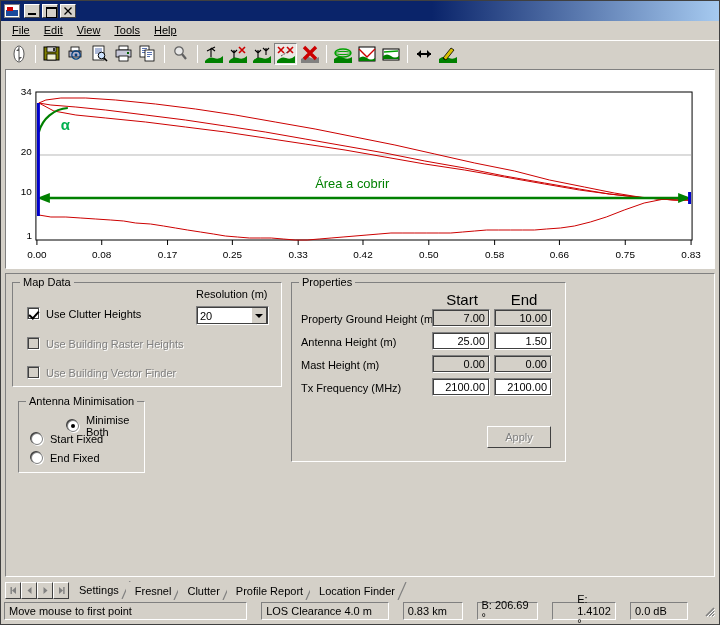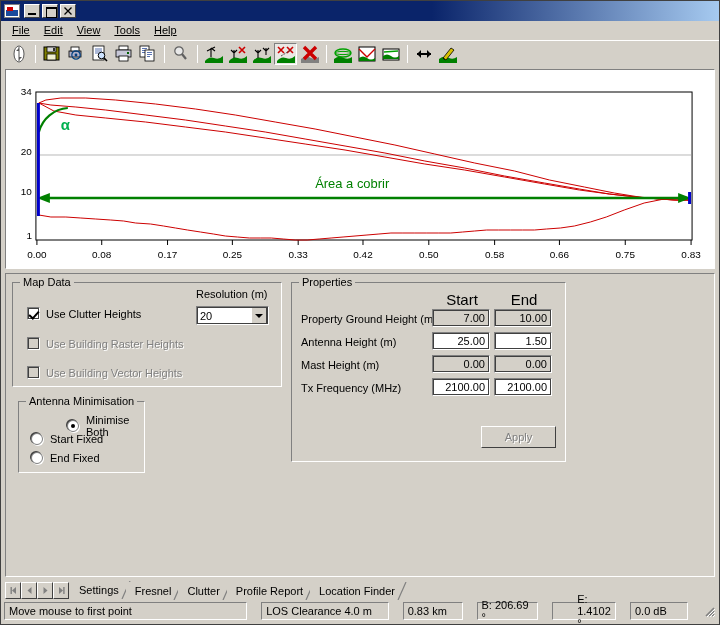--- a/index.html
+++ b/index.html
@@ -520,21 +520,21 @@
         <span class="cb-label">Use Clutter Heights</span>
       </div>
 
       <div class="cbrow" style="left:14px; top:54px;">
         <span class="cbox disabled"></span>
         <span class="cb-label disabled">Use Building Raster Heights</span>
       </div>
 
       <div class="cbrow" style="left:14px; top:83px;">
         <span class="cbox disabled"></span>
-        <span class="cb-label disabled">Use Building Vector Heights</span>
+        <span class="cb-label disabled">Use Building Vector Finder</span>
       </div>
 
       <span class="flabel" style="left:183px; top:5px;">Resolution (m)</span>
       <div class="combo" style="left:183px; top:23px; width:73px; height:19px;">
         <span class="combo-val">20</span>
         <span class="combo-btn">
           <span class="arrow-down"></span>
         </span>
       </div>
     </div>
@@ -571,21 +571,21 @@
       <div class="tfield" style="left:202px; top:49px; width:58px; height:18px;">1.50</div>
 
       <span class="flabel" style="left:9px; top:76px;">Mast Height (m)</span>
       <div class="tfield readonly" style="left:140px; top:72px; width:58px; height:18px;">0.00</div>
       <div class="tfield readonly" style="left:202px; top:72px; width:58px; height:18px;">0.00</div>
 
       <span class="flabel" style="left:9px; top:99px;">Tx Frequency (MHz)</span>
       <div class="tfield" style="left:140px; top:95px; width:58px; height:18px;">2100.00</div>
       <div class="tfield" style="left:202px; top:95px; width:58px; height:18px;">2100.00</div>
 
-      <div class="btn disabled" style="left:189px; top:143px; width:75px; height:22px;">
+      <div class="btn disabled" style="left:195px; top:143px; width:64px; height:22px;">
         <span>Apply</span>
       </div>
     </div>
   </div>
 
   <div class="tabstrip">
     <div class="navbtns">
       <div class="navbtn">
         <svg width="9" height="9" viewBox="0 0 9 9">
             <path d="M7,1 L3,4.5 L7,8 Z" fill="#808080"></path>

